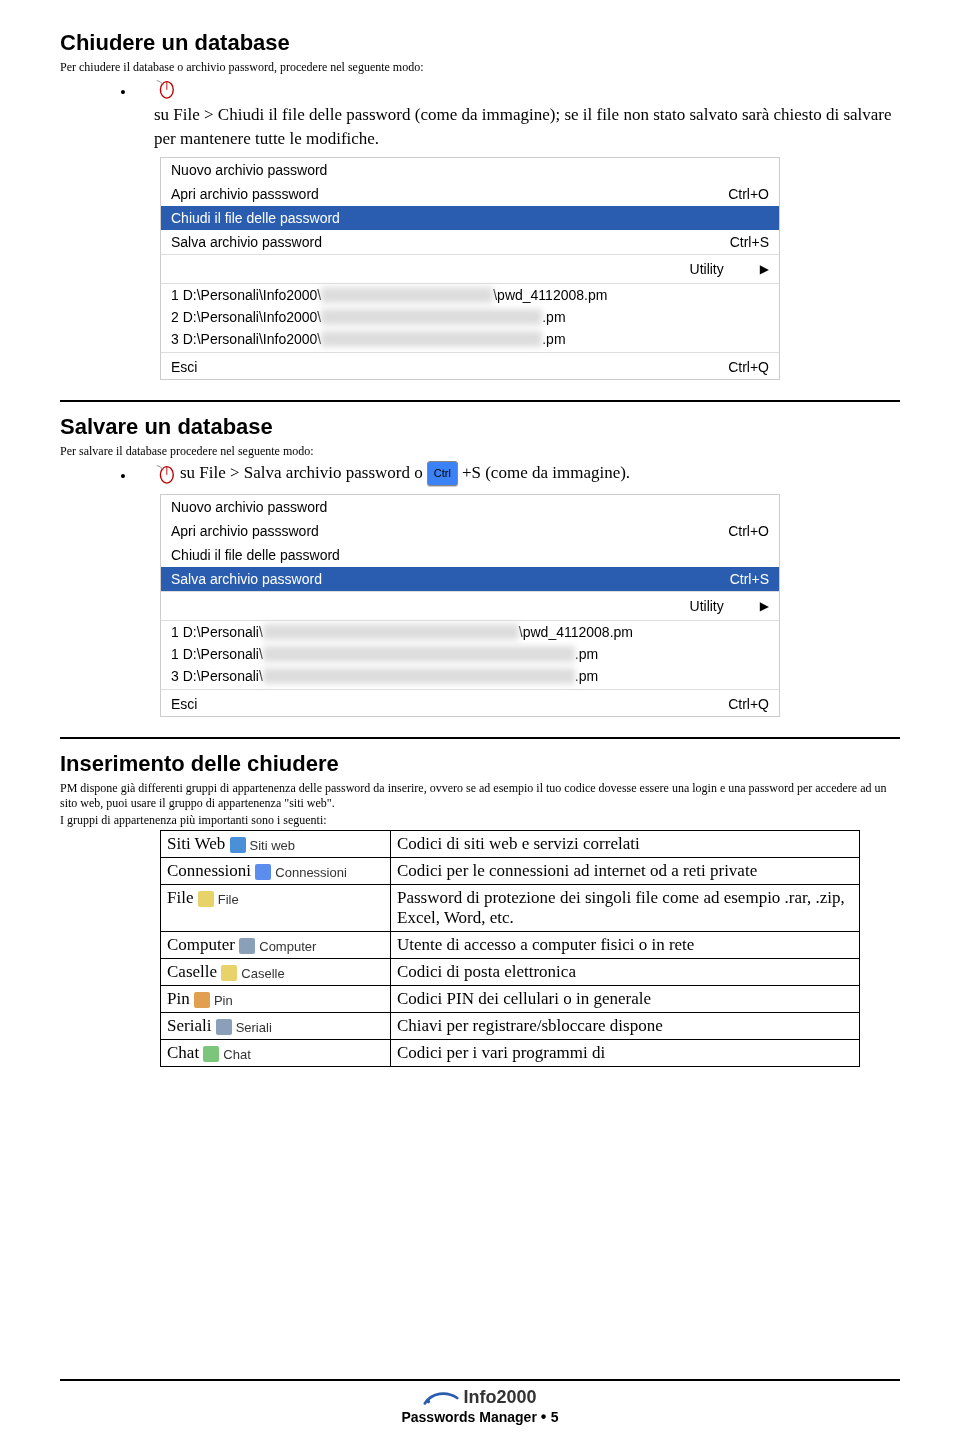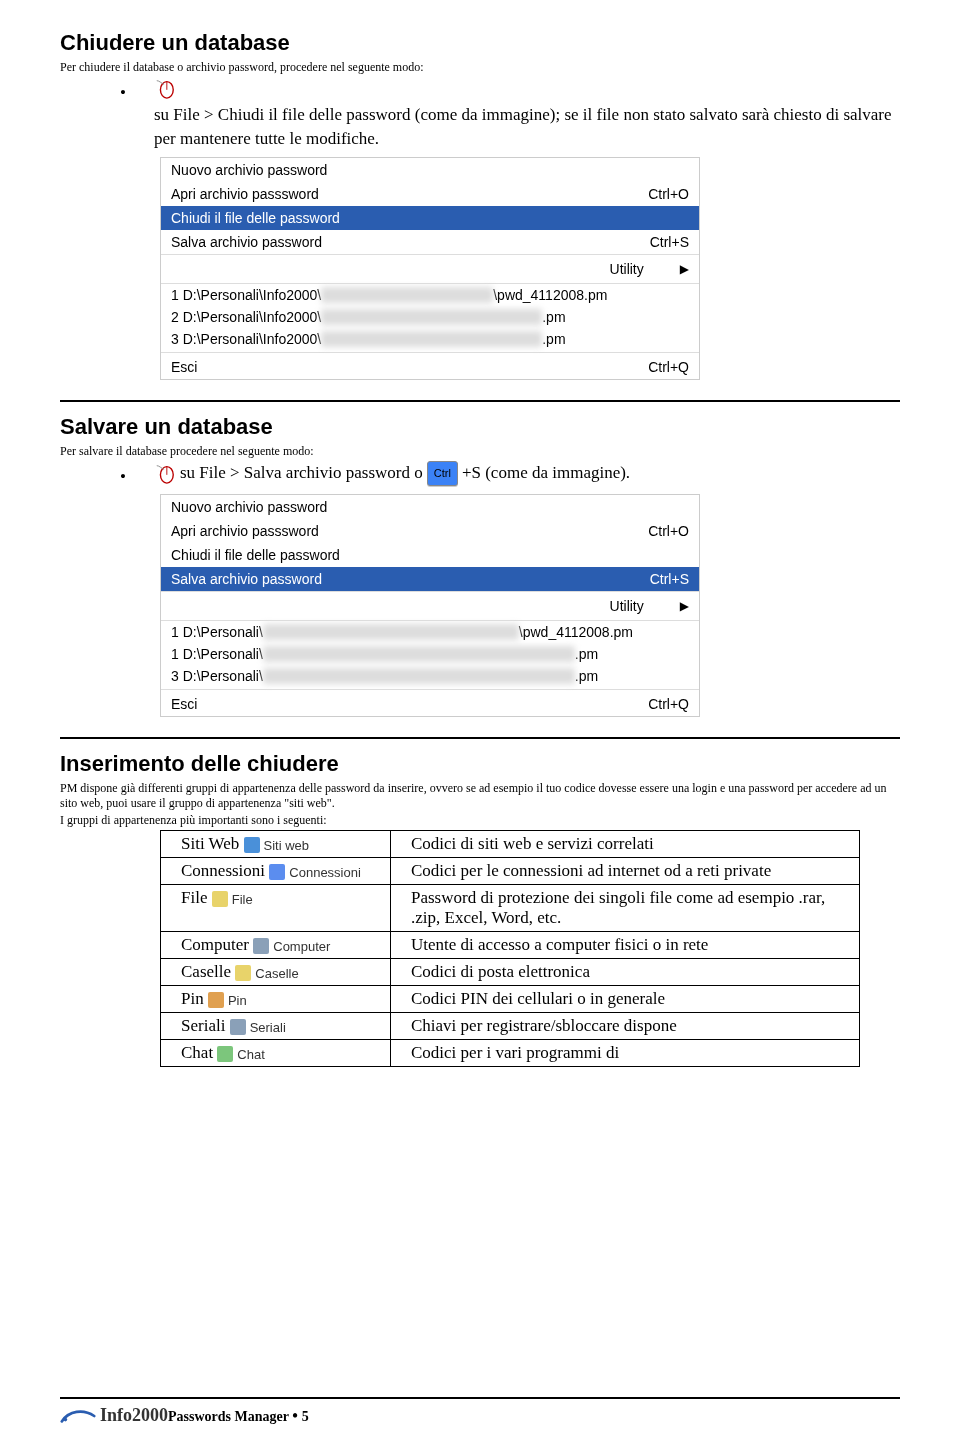--- a/index.html
+++ b/index.html
@@ -55,21 +55,21 @@
     font-size: 11px;
     padding: 4px 6px;
     box-shadow: 0 1px 0 #ccc;
   }
   .menu-box {
     border: 1px solid #ccc;
     background: #fff;
     font-family: Tahoma, Arial, sans-serif;
     font-size: 14px;
     margin: 6px 0 14px 100px;
-    width: 540px;
+    width: 620px;
   }
   .menu-row {
     display: flex;
     justify-content: space-between;
     padding: 4px 10px;
     border-bottom: 0;
   }
   .menu-row.sel {
     background: #2a5db0;
     color: #fff;
@@ -97,21 +97,21 @@
     margin: 20px 0 12px 0;
   }
   table.groups {
     border-collapse: collapse;
     margin-left: 100px;
     width: 700px;
     font-size: 17px;
   }
   table.groups td {
     border: 1px solid #000;
-    padding: 3px 20px;
+    padding: 3px 6px;
     vertical-align: top;
   }
   table.groups td.col1 { width: 230px; white-space: nowrap; }
   .tag {
     display:inline-flex;
     align-items:center;
     gap:4px;
     font-family: Tahoma, Arial, sans-serif;
     font-size:13px;
     color:#333;
@@ -121,22 +121,24 @@
     width:16px; height:16px; display:inline-block;
     border-radius:2px;
   }
   .footer {
     position:absolute;
     bottom: 16px;
     left: 60px; right: 60px;
     border-top: 2px solid #000;
     padding-top: 6px;
     display:flex;
+    justify-content: space-between;
     align-items:center;
-    font-family: Liberation Serif, serif;
+    font-family: Liberation Sans, sans-serif;
+    flex-direction: column;
   }
   .footer .logo {
     display:flex; align-items:center; gap:4px;
   }
   .footer .logo-swoosh {
     width:36px; height:20px;
   }
   .footer .logo-text { font-size:18px; font-weight:bold; color:#333; }
   .footer .page-ref { font-size:14px; font-weight:bold; }
   .footer .page-ref .dot { font-size:16px; }

